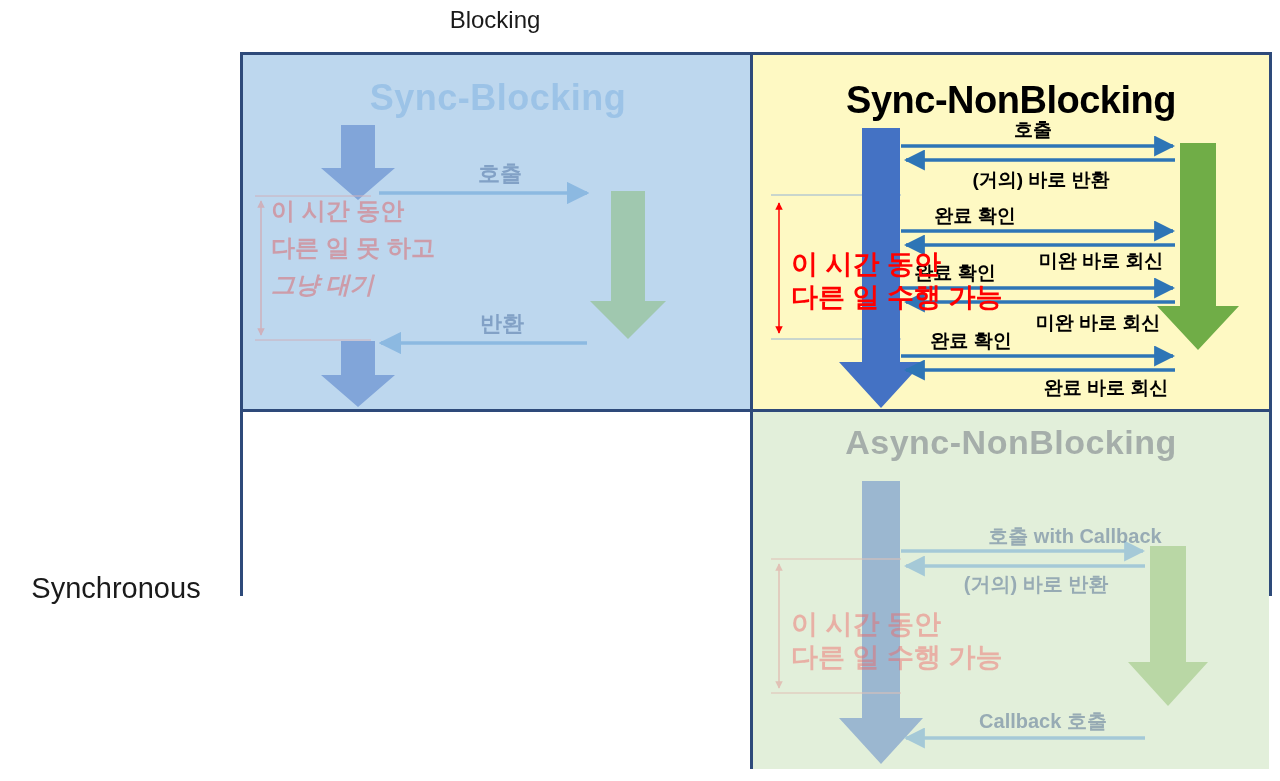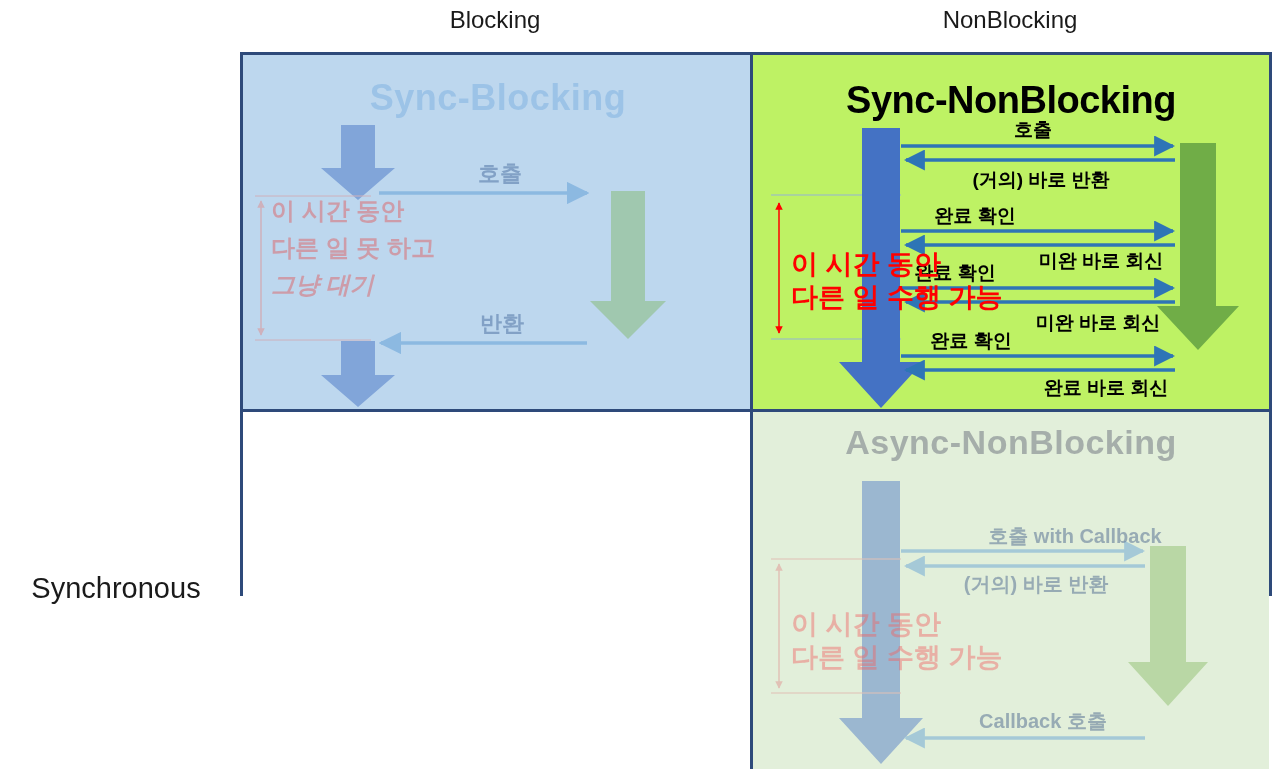--- a/index.html
+++ b/index.html
@@ -5,21 +5,21 @@
   * { margin:0; padding:0; box-sizing:border-box; }
   html,body { width:1280px; height:781px; background:#ffffff; font-family:"Liberation Sans", sans-serif; overflow:hidden; }
   .canvas { position:absolute; left:0; top:0; width:1280px; height:781px; }
 
   .col-header { position:absolute; top:6px; transform:translateX(-50%); font-size:24px; color:#1a1a1a; white-space:nowrap; }
   .row-header { position:absolute; transform:translate(-50%,-50%); font-size:29px; color:#1a1a1a; white-space:nowrap; }
 
   .grid { position:absolute; left:240px; top:52px; width:1032px; height:544px; border:3px solid #2E4A7A;text-align:right; }
   .cell { position:absolute; overflow:hidden; }
   .q1 { left:0; top:0; width:510px; height:357px; background:#BDD7EE; border-right:3px solid #2E4A7A; border-bottom:3px solid #2E4A7A; }
-  .q2 { left:510px; top:0; width:516px; height:357px; background:#bef264; border-bottom:3px solid #2E4A7A; }
+  .q2 { left:510px; top:0; width:516px; height:357px; background:#fef9c3; border-bottom:3px solid #2E4A7A; }
   .q3 { left:0; top:357px; width:510px; height:357px; background:#ffffff; border-right:3px solid #2E4A7A; }
   .q4 { left:510px; top:357px; width:516px; height:357px; background:#E2EFDA; }
 
   .cell svg { position:absolute; left:0; top:0; }
 
   .lbl { position:absolute; white-space:nowrap; transform:translate(-50%,-50%); font-weight:700; }
 
   .q1-title { font-size:36px; font-weight:800; color:#9CC3E7; letter-spacing:0.5px; }
   .q1-msg   { font-size:22px; color:rgba(93,128,173,0.62); }
   .q1-note  { position:absolute; transform:none; white-space:nowrap; font-weight:700; font-size:24px; line-height:36px; color:rgba(225,85,85,0.45); }
@@ -31,21 +31,20 @@
   .q4-title { font-size:34px; font-weight:800; color:rgba(128,134,140,0.62); letter-spacing:0.5px; }
   .q4-msg   { font-size:20px; color:rgba(90,115,150,0.55); }
   .q4-note  { position:absolute; transform:none; white-space:nowrap; font-weight:800; font-size:27px; line-height:33px; color:rgba(240,100,100,0.45); }
 </style>
 </head>
 <body>
 
 <div class="canvas">
 
   <div class="col-header" style="left:495px;">Blocking</div>
-  <div class="col-header" style="left:1010px;">NonBlocking</div>
 
   <div class="row-header" style="left:116px; top:588px;">Synchronous</div>
 
   <div class="grid">
 
     <div class="cell q1">
       <svg width="507" height="354" viewBox="0 0 507 354">
         <defs>
           <marker id="aq1" viewBox="0 0 10 10" refX="9" refY="5" markerWidth="6.5" markerHeight="6.5" orient="auto-start-reverse">
             <path d="M0,0 L10,5 L0,10 z" fill="#5B9BD5"></path>

